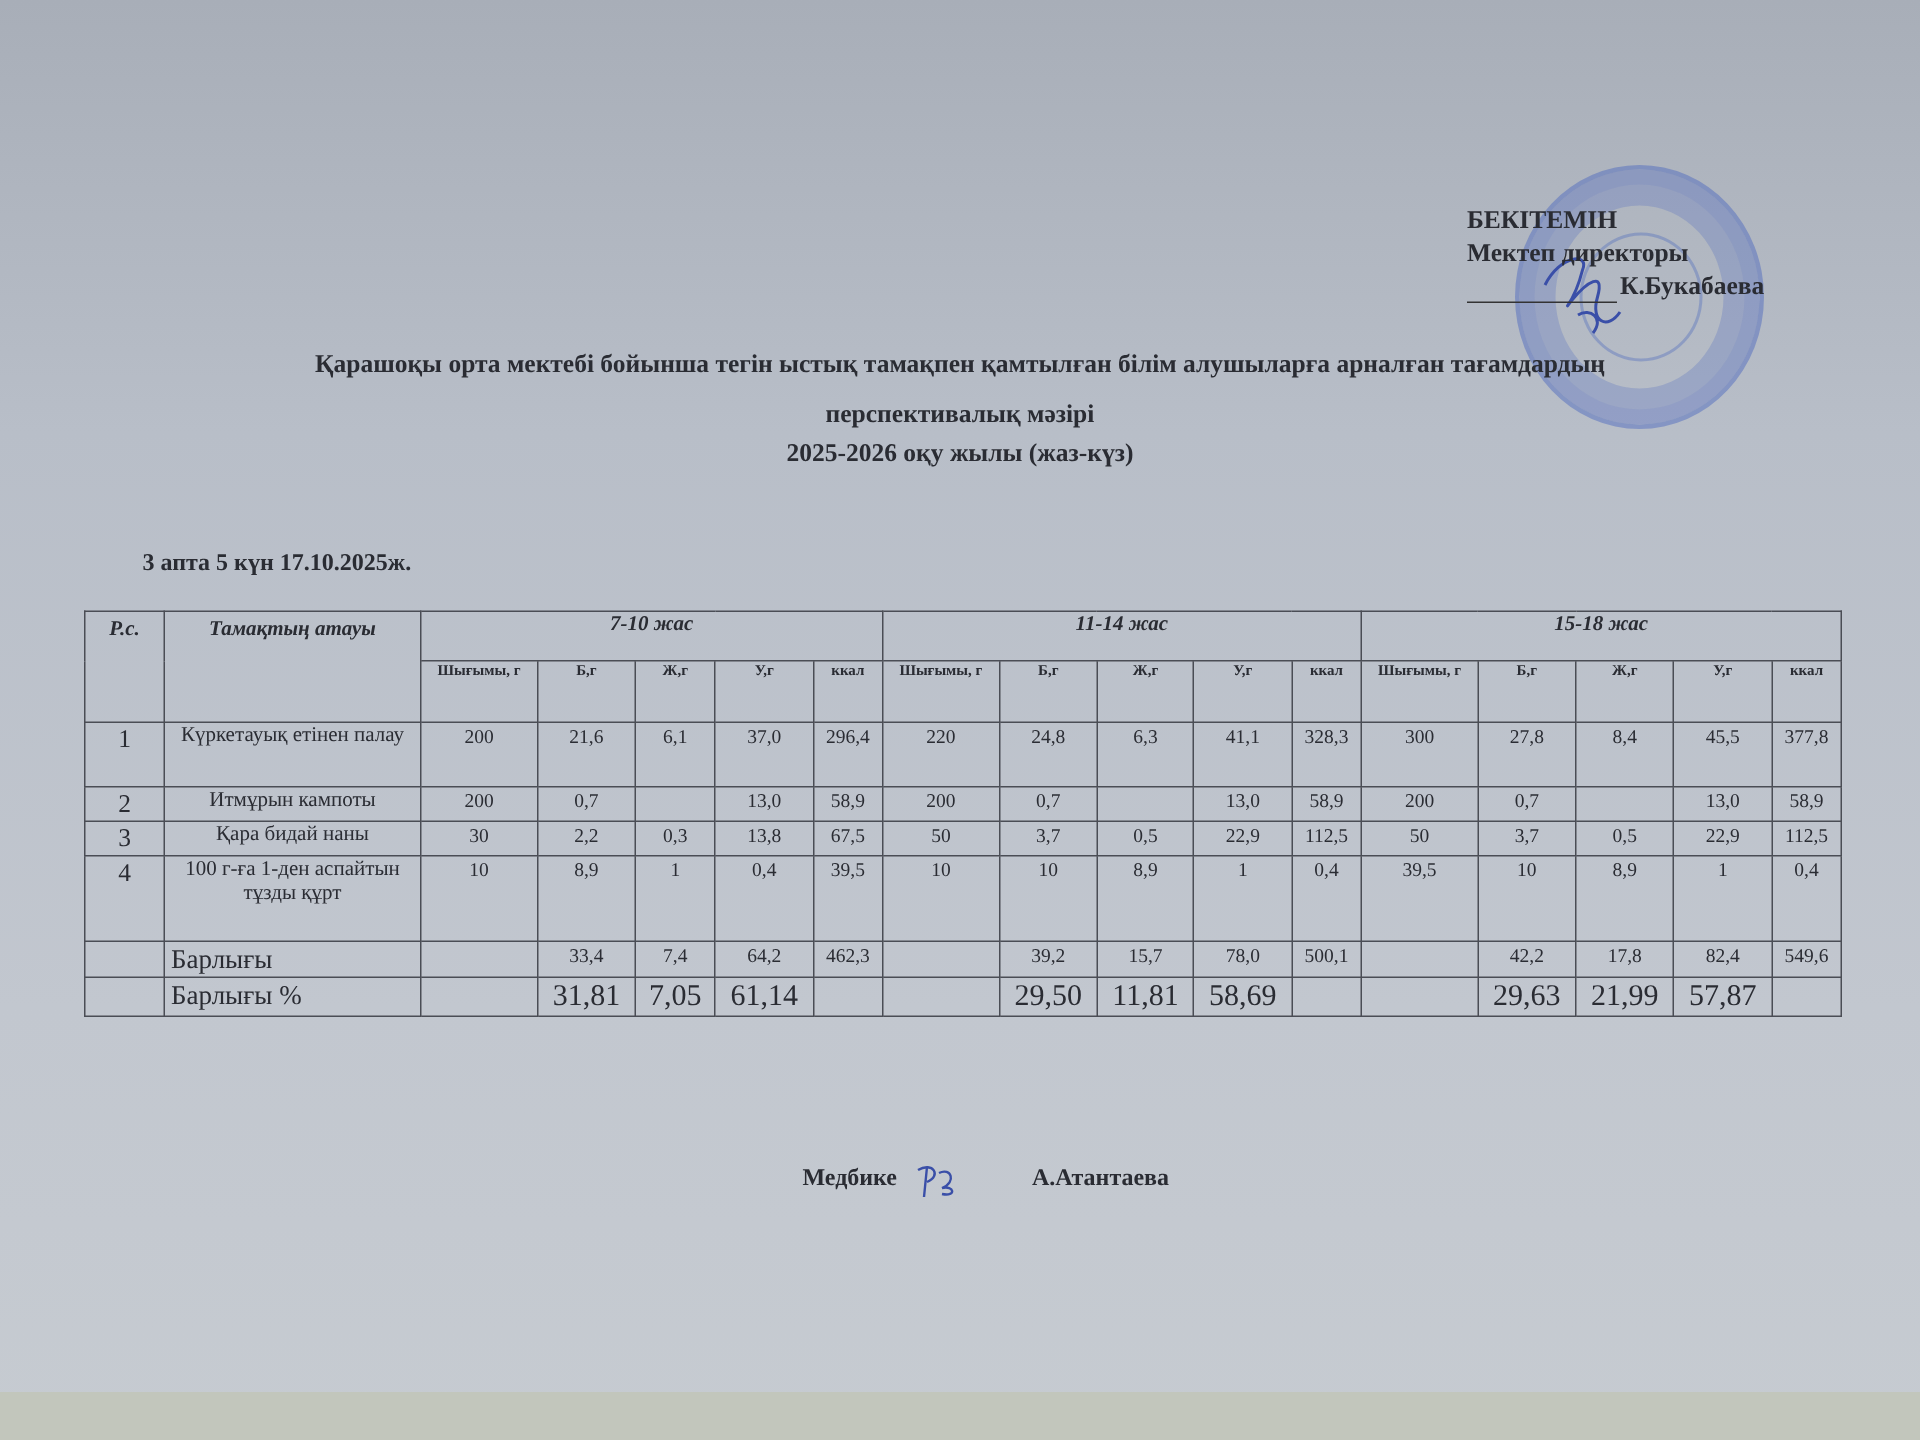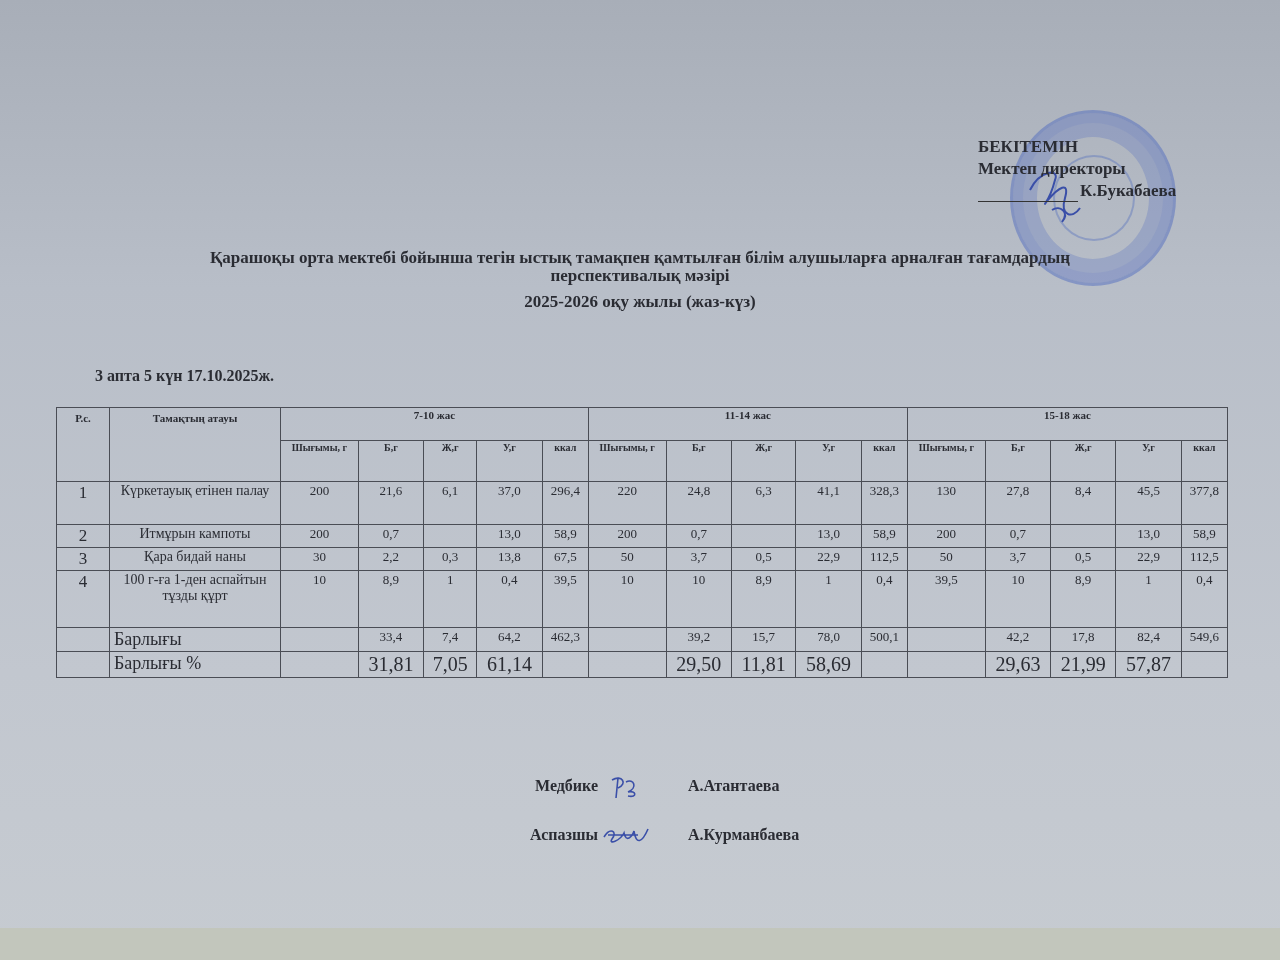--- a/index.html
+++ b/index.html
@@ -26,36 +26,36 @@
     .stamp-inner {
       position: absolute; left: 40px; top: 42px; width: 78px; height: 82px; border-radius: 50%;
       border: 2px solid rgba(70,100,190,0.35);
     }
     .signature-dir {
       position: absolute; left: 1010px; top: 160px; width: 90px; height: 70px;
     }
     .title {
       position: absolute; left: 0; width: 1280px; text-align: center; font-weight: bold; font-size: 17px;
     }
-    .title.t1 { top: 248px; left: 40px; width: 1200px; }
+    .title.t1 { top: 233px; left: 40px; width: 1200px; }
     .title.t2 { top: 266px; left: 40px; width: 1200px; }
     .title.t3 { top: 292px; left: 40px; width: 1200px; }
     .day-label {
       position: absolute; left: 95px; top: 367px; font-weight: bold; font-size: 16px; text-align: center;
     }
     table.menu {
       position: absolute; left: 56px; top: 407px; width: 1172px;
       border-collapse: collapse; font-size: 13px;
     }
     table.menu td, table.menu th {
       border: 1px solid #4a4d55; padding: 1px 4px; text-align: center; vertical-align: top;
       font-weight: normal;
     }
     table.menu th { font-weight: bold; }
-    .h-top th { font-size: 11px; height: 30px; vertical-align: middle; }
+    .h-top th { font-size: 14px; height: 30px; vertical-align: middle; font-style: italic; }
     .h-top th.rc, .h-top th.nm { vertical-align: top; padding-top: 4px; }
     .h-sub th { font-size: 10px; height: 38px; vertical-align: top; padding-top: 4px; }
     .c-num { width: 44px; font-size: 17px; }
     .c-name { width: 162px; text-align: right; font-size: 14px; }
     .bold { font-weight: bold; }
     .big { font-size: 20px; margin-top: 21px; }
     .row-1 td { height: 40px; }
     .row-4 td { height: 54px; }
     .tot td { height: 19px; }
     .nm-total { text-align: left !important; font-weight: bold; font-size: 18px; }
@@ -129,21 +129,21 @@
         <td>200</td>
         <td>21,6</td>
         <td>6,1</td>
         <td>37,0</td>
         <td class="bold">296,4</td>
         <td>220</td>
         <td>24,8</td>
         <td>6,3</td>
         <td>41,1</td>
         <td class="bold">328,3</td>
-        <td>130</td>
+        <td>300</td>
         <td>27,8</td>
         <td>8,4</td>
         <td>45,5</td>
         <td class="bold">377,8</td>
       </tr>
       <tr class="row-2">
         <td class="c-num">2</td>
         <td class="c-name">Итмұрын кампоты</td>
         <td>200</td>
         <td>0,7</td>
@@ -241,20 +241,13 @@
 </table>
 
 <div class="signers">
   <div class="row">
     <span class="role">Медбике</span>
     <span class="sig"><svg width="60" height="26" viewBox="0 0 60 26">
           <path d="M14 6 C 24 0, 30 10, 20 14 M20 4 L 18 24 M28 8 C 36 4, 40 14, 30 18 C 38 16, 40 24, 30 22" fill="none" stroke="#3a4fa8" stroke-width="1.6"></path>
         </svg></span>
     <span class="who">А.Атантаева</span>
   </div>
-  <div class="row">
-    <span class="role">Аспазшы</span>
-    <span class="sig"><svg width="60" height="26" viewBox="0 0 60 26">
-          <path d="M6 14 C 12 4, 20 8, 14 16 C 10 22, 22 18, 26 10 C 28 20, 34 14, 36 8 C 38 22, 44 20, 50 6 M10 12 L 40 12" fill="none" stroke="#3a4fa8" stroke-width="1.6"></path>
-        </svg></span>
-    <span class="who">А.Курманбаева</span>
-  </div>
 </div>
 
 </body></html>

